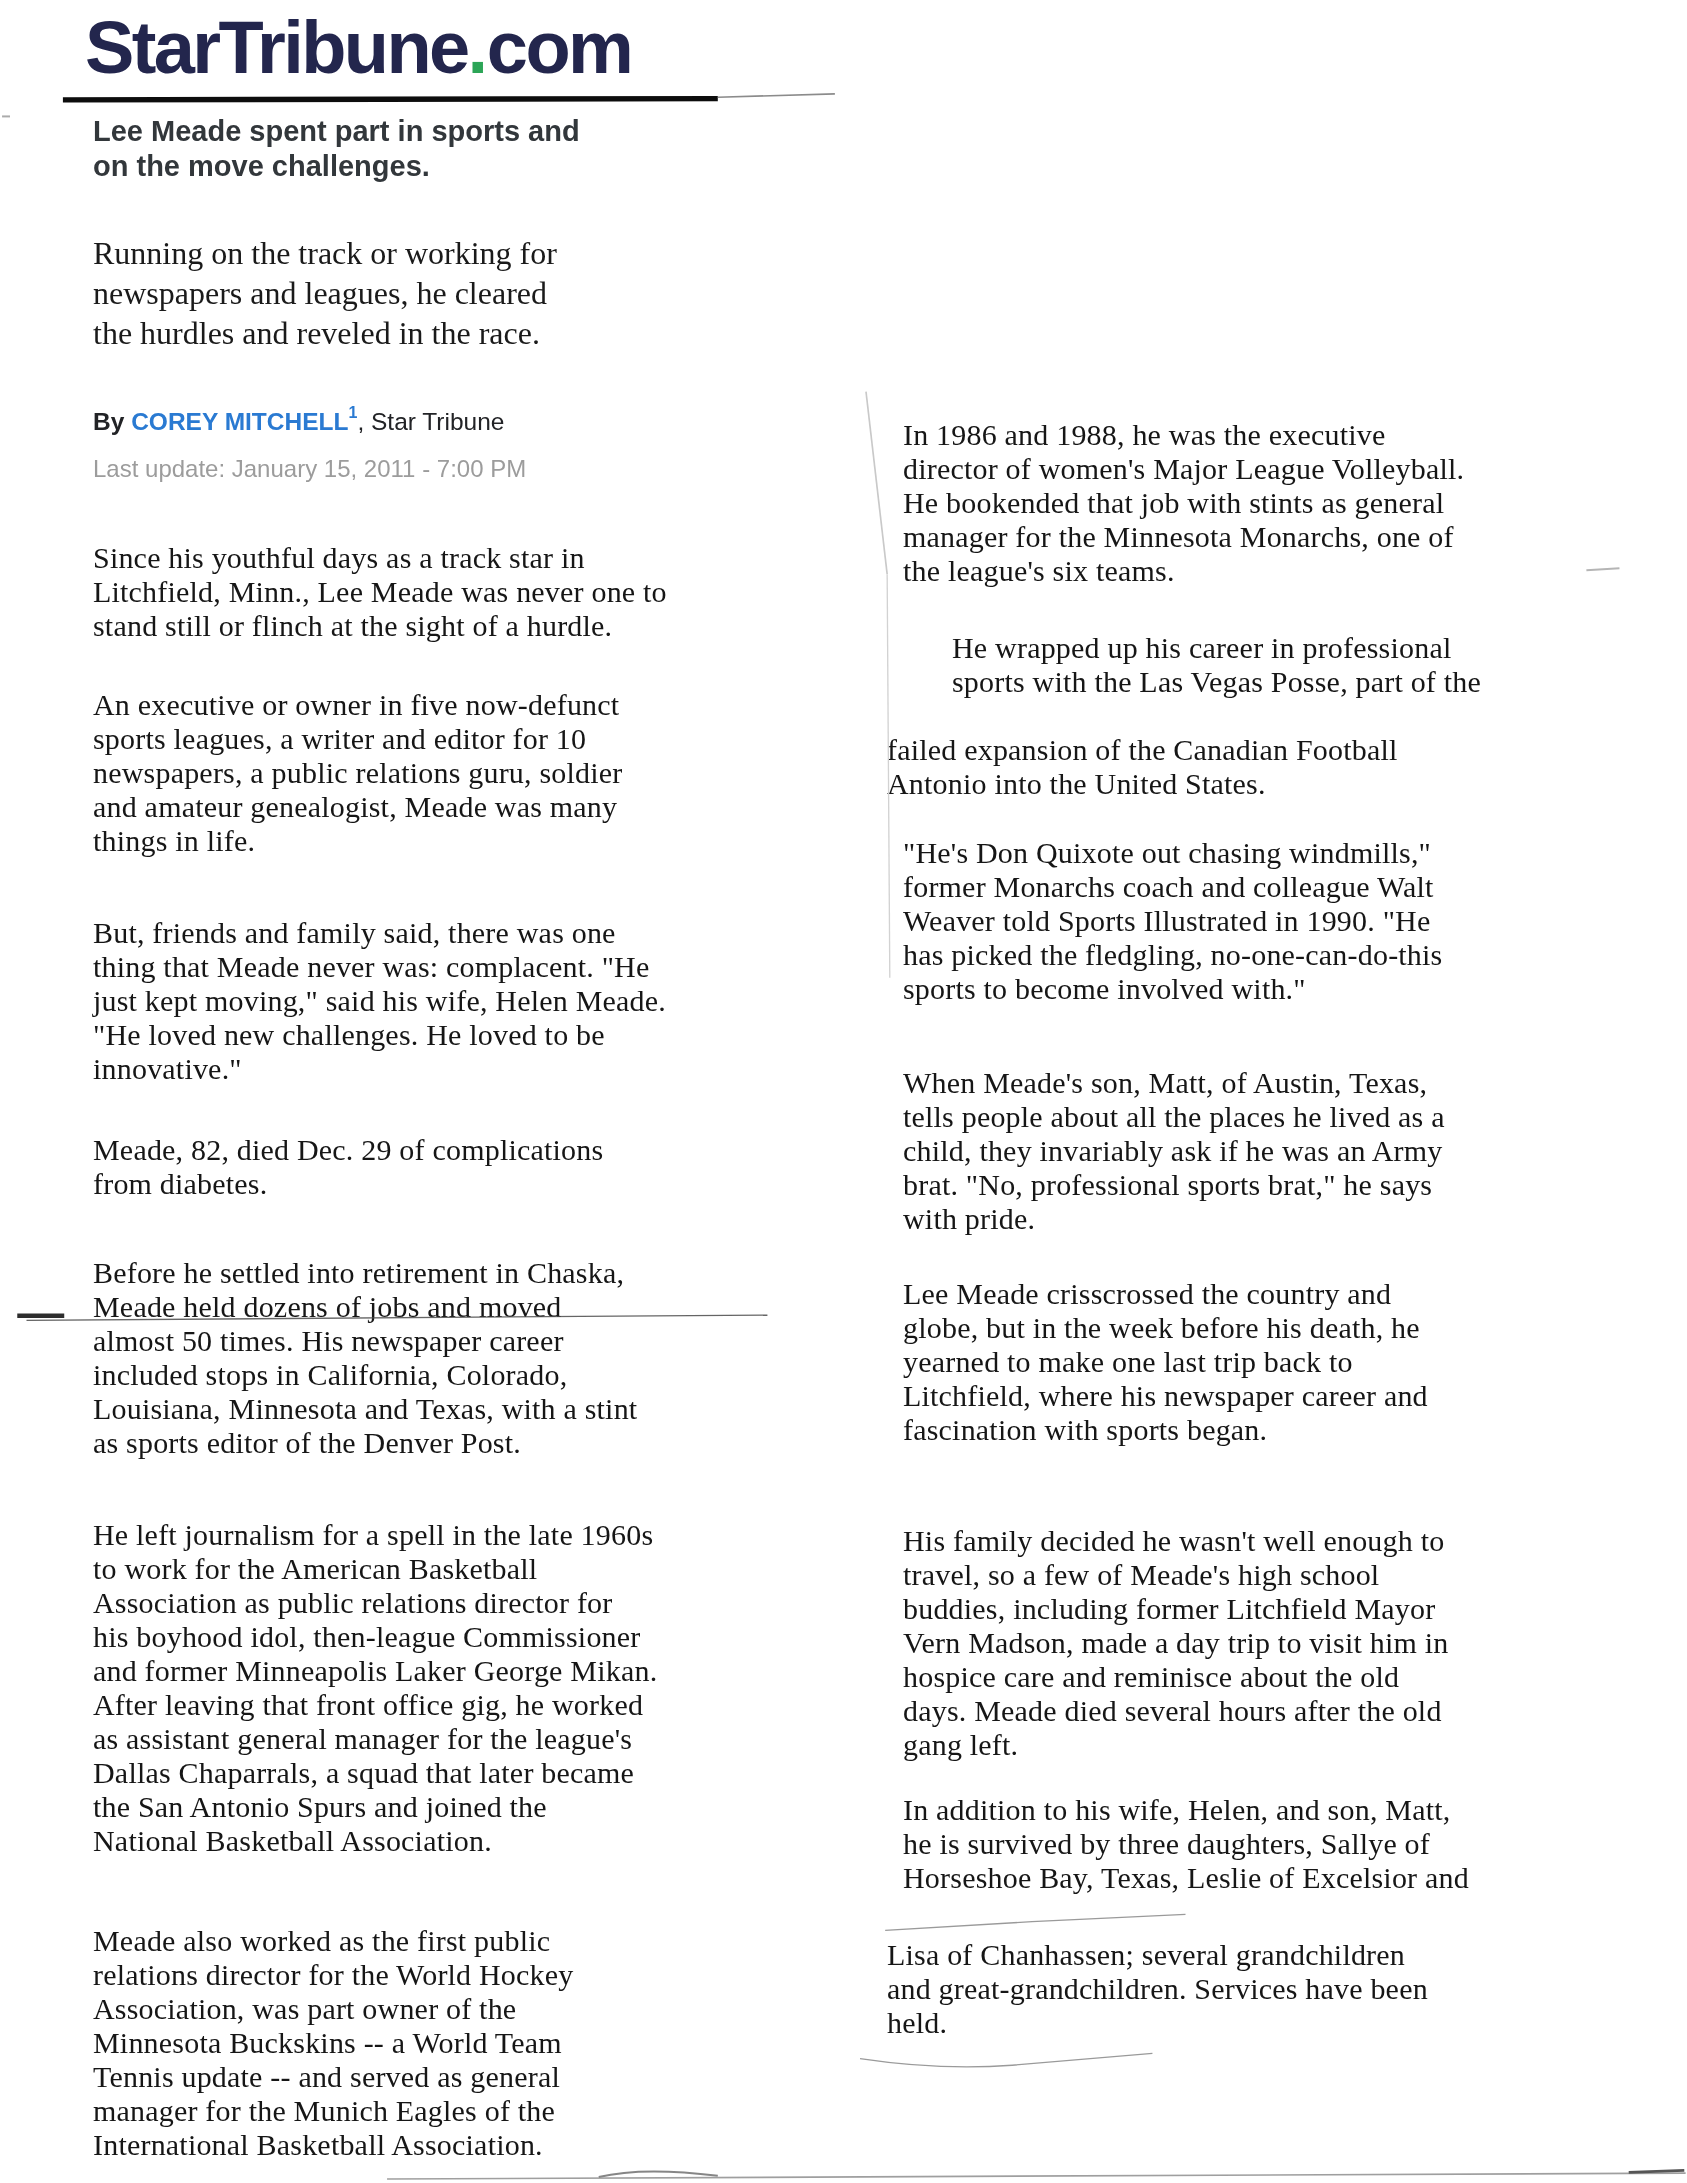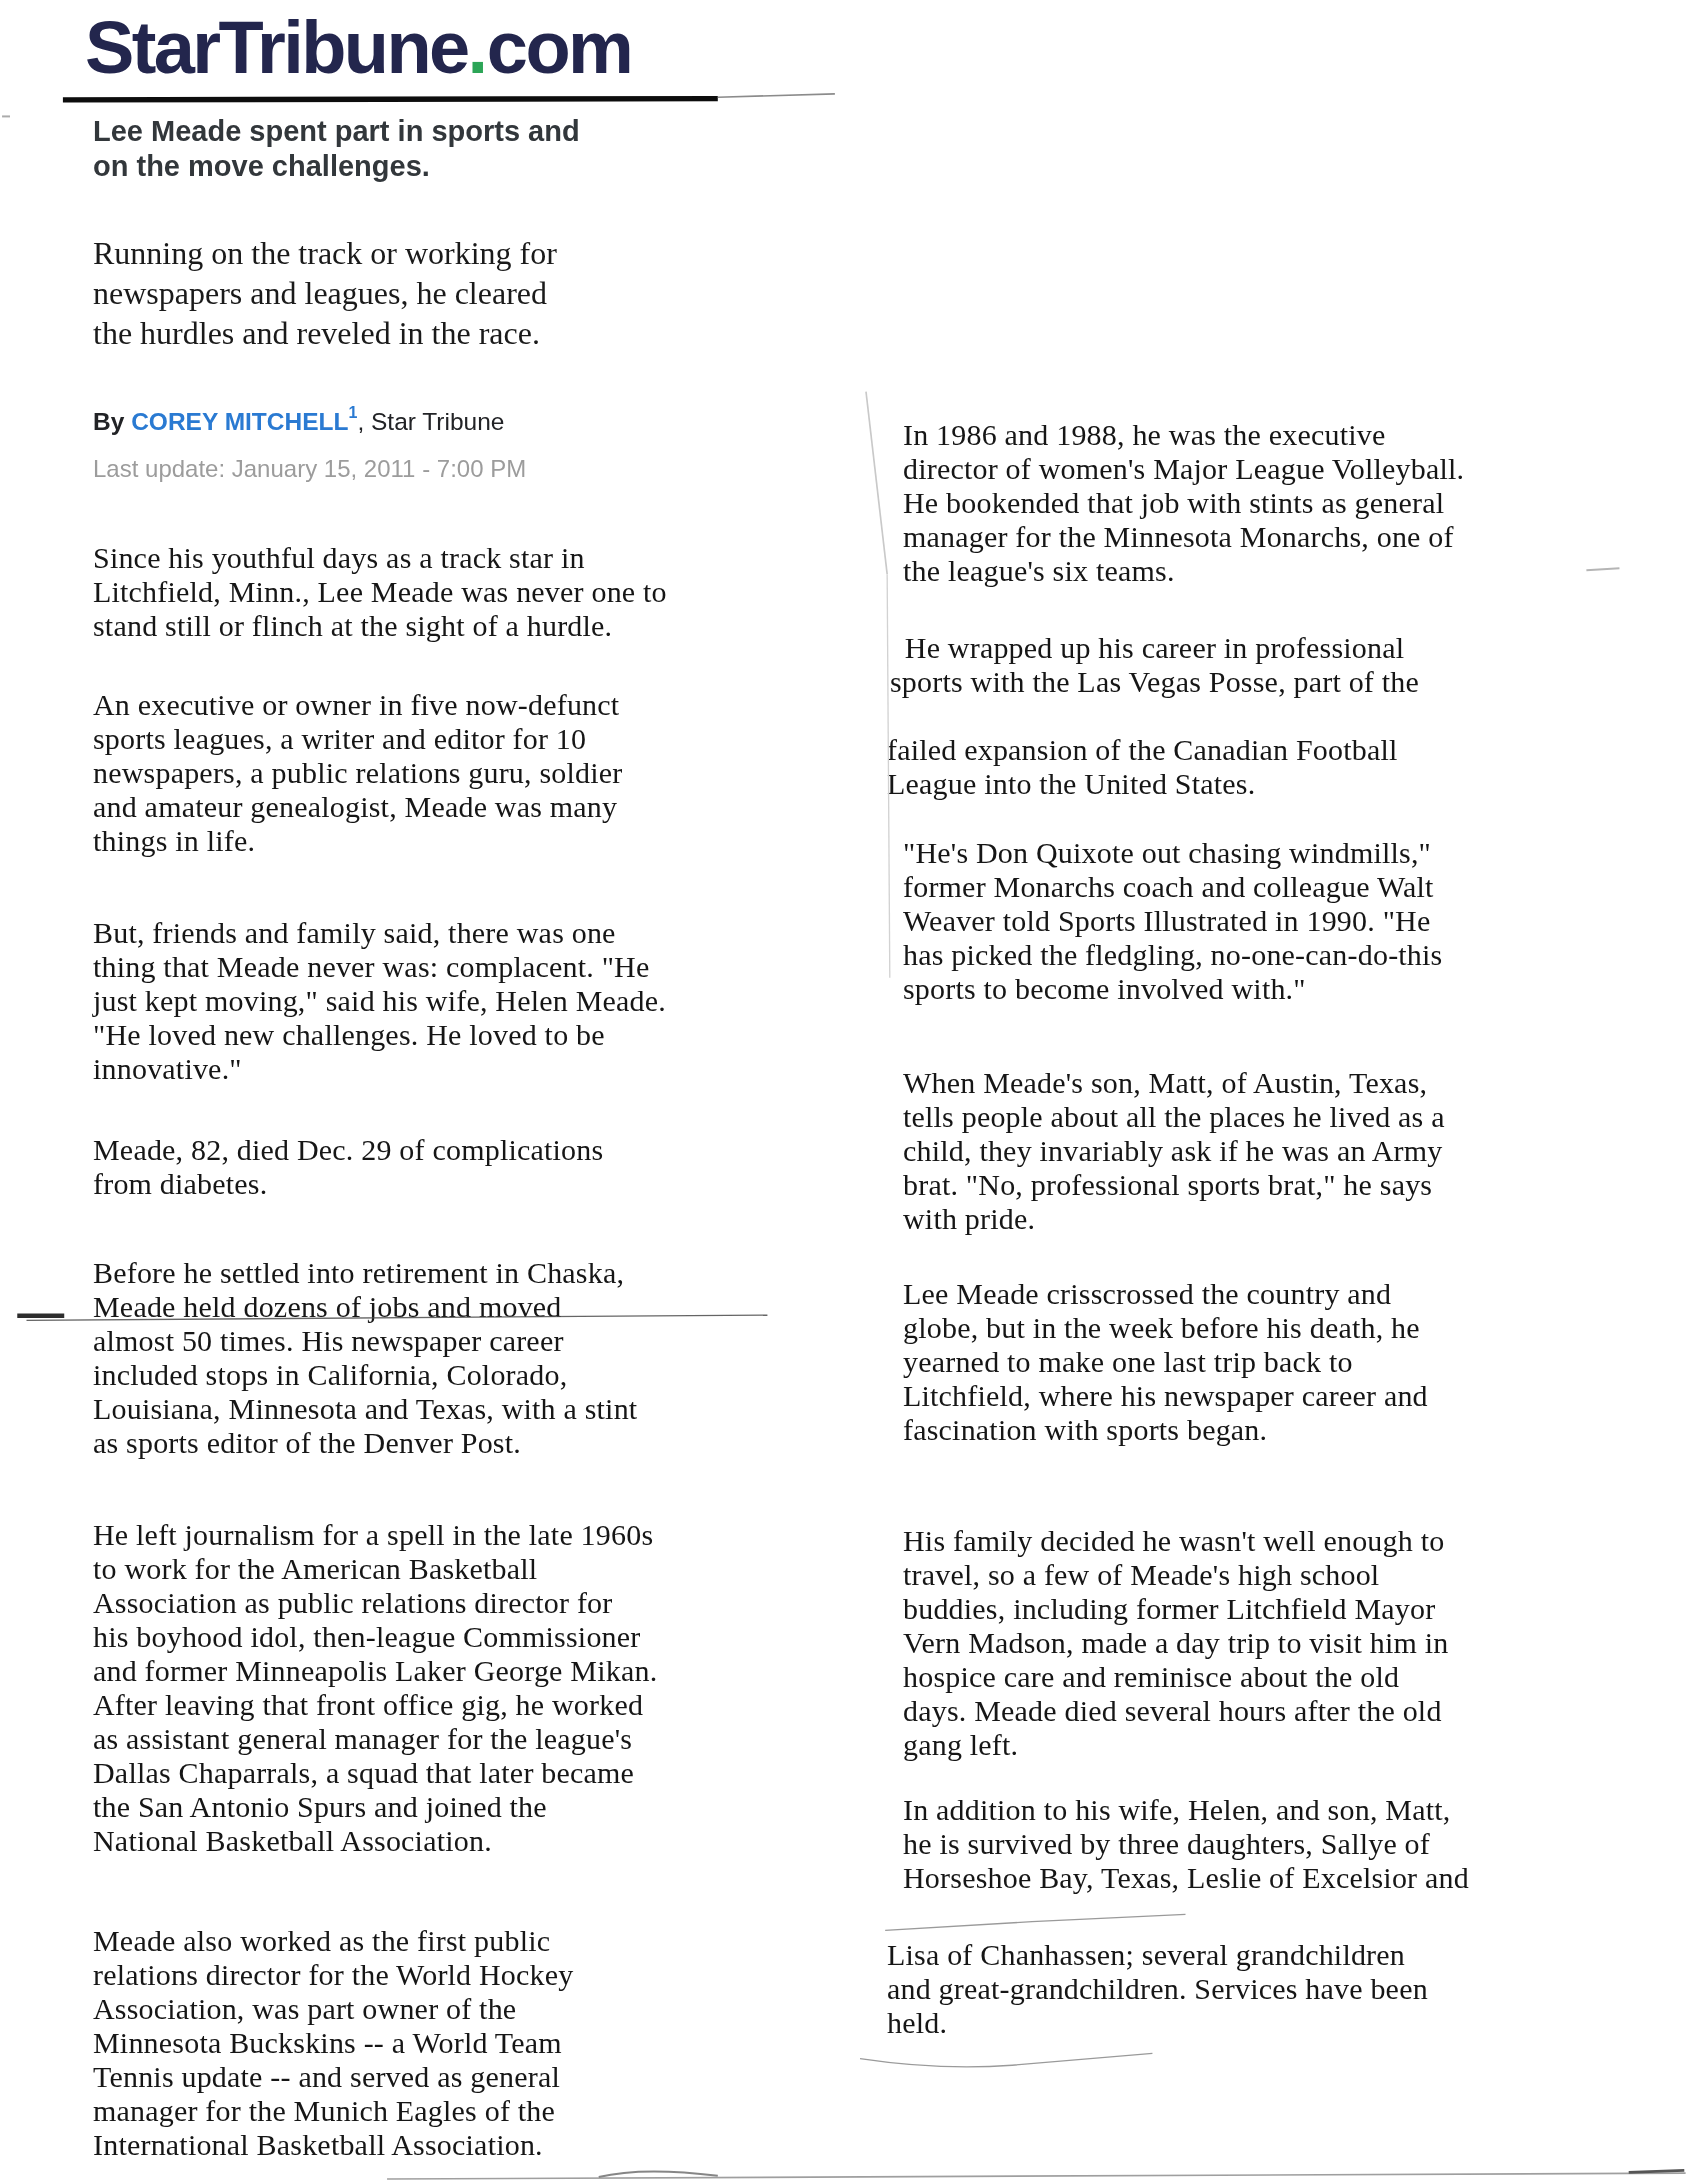--- a/index.html
+++ b/index.html
@@ -118,24 +118,24 @@
 Minnesota Buckskins -- a World Team
 Tennis update -- and served as general
 manager for the Munich Eagles of the
 International Basketball Association.</div>
 
   <div class="abs body-par" style="left:903px;top:418px;">In 1986 and 1988, he was the executive
 director of women's Major League Volleyball.
 He bookended that job with stints as general
 manager for the Minnesota Monarchs, one of
 the league's six teams.</div>
-  <div class="abs body-par" style="left:890px;top:631px;text-align:center;">He wrapped up his career in professional
+  <div class="abs body-par" style="left:952px;top:631px;">He wrapped up his career in professional
 sports with the Las Vegas Posse, part of the</div>
   <div class="abs body-par" style="left:887px;top:733px;">failed expansion of the Canadian Football
-League into the United States.</div>
+Antonio into the United States.</div>
   <div class="abs body-par" style="left:903px;top:836px;">"He's Don Quixote out chasing windmills,"
 former Monarchs coach and colleague Walt
 Weaver told Sports Illustrated in 1990. "He
 has picked the fledgling, no-one-can-do-this
 sports to become involved with."</div>
   <div class="abs body-par" style="left:903px;top:1066px;">When Meade's son, Matt, of Austin, Texas,
 tells people about all the places he lived as a
 child, they invariably ask if he was an Army
 brat. "No, professional sports brat," he says
 with pride.</div>

